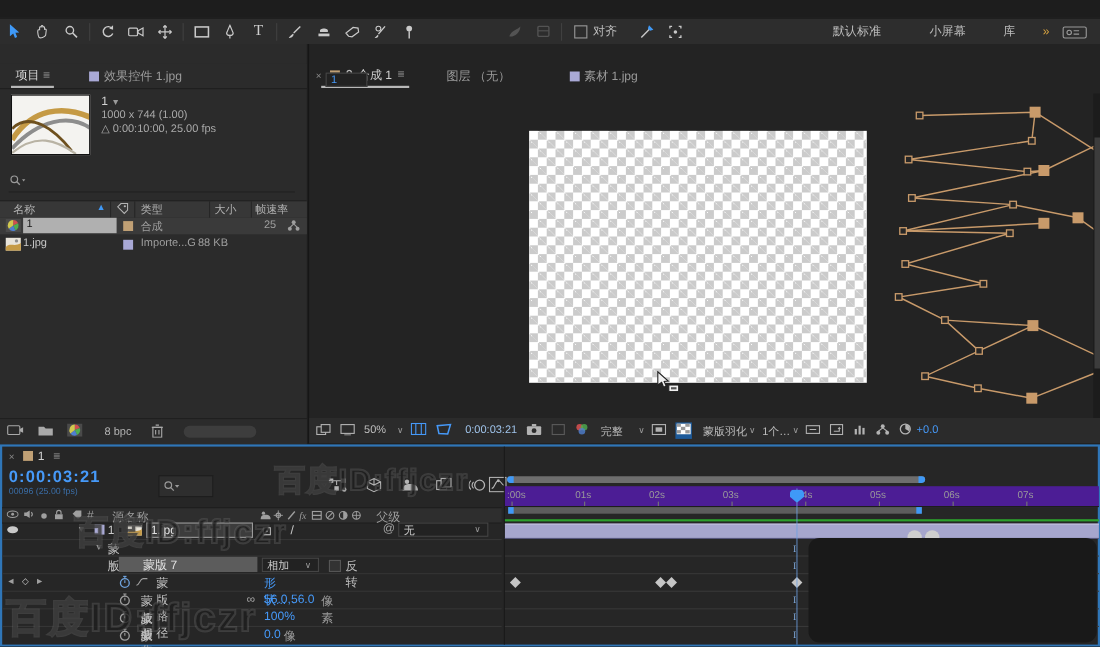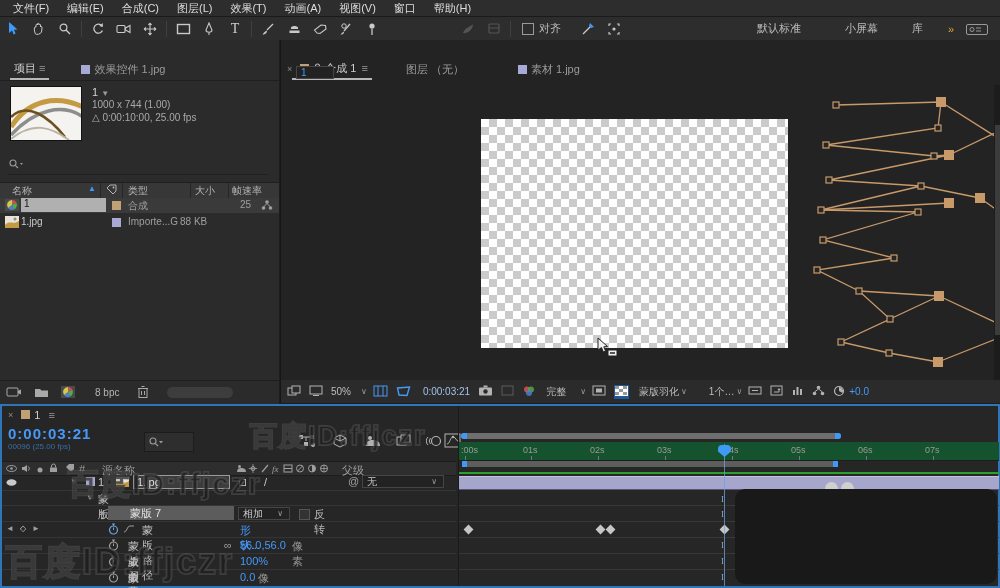--- a/index.html
+++ b/index.html
@@ -66,31 +66,20 @@
   
   .wm{position:absolute;font-weight:bold;color:rgba(30,30,30,0.80);
       -webkit-text-stroke:2px rgba(120,120,120,0.30);letter-spacing:2px;pointer-events:none;}
   .hl-name{background:#5c5c5c;color:#e2e2e2;}
 </style>
 </head>
 <body>
 
 <div id="app">
 
-  <div id="menubar">
-    <span class="menu-item">文件(F)</span>
-    <span class="menu-item">编辑(E)</span>
-    <span class="menu-item">合成(C)</span>
-    <span class="menu-item">图层(L)</span>
-    <span class="menu-item">效果(T)</span>
-    <span class="menu-item">动画(A)</span>
-    <span class="menu-item">视图(V)</span>
-    <span class="menu-item">窗口</span>
-    <span class="menu-item">帮助(H)</span>
-  </div>
 
   <div id="toolbar">
     <span class="tool">
       <svg width="14" height="15">
           <path d="M3 1 L3 12 L6 9.5 L7.6 13.5 L9.6 12.6 L8 8.8 L11.5 8.5 Z" fill="#3f99f7"></path>
         </svg>
     </span>
     <span class="tool">
       <svg width="14" height="14">
           <path d="M3.5 12 C2 9 2 5 3 5 L4 5 L4 3 C4 2 5.5 2 5.5 3 L5.5 2 C5.5 1 7 1 7 2 L7 3 C7 2 8.5 2 8.5 3 L8.5 5 C9 4 10.5 4.5 10 6 L9.5 10 C9 12 4.5 13 3.5 12 Z" fill="none" stroke="#c9c9c9" stroke-width="1"></path>
@@ -468,21 +457,21 @@
             <rect width="13" height="10" fill="#fff"></rect>
             <rect x="0" y="0" width="4" height="3" fill="#999"></rect>
             <rect x="8" y="0" width="4" height="3" fill="#999"></rect>
             <rect x="4" y="3" width="4" height="3" fill="#999"></rect>
             <rect x="0" y="6" width="4" height="3" fill="#999"></rect>
             <rect x="8" y="6" width="4" height="3" fill="#999"></rect>
           </svg>
       </span>
       <span style="margin-left:6px;">蒙版羽化</span>
       <span class="chev">∨</span>
-      <span style="margin-left:20px;text-align:right;">1个…</span>
+      <span style="margin-left:4px;text-align:right;">1个…</span>
       <span class="chev">∨</span>
       <span class="vb-ico">
         <svg width="14" height="11">
             <rect x="1" y="2" width="12" height="7" fill="none" stroke="#b3b3b3"></rect>
             <line x1="4" y1="5.5" x2="10" y2="5.5" stroke="#b3b3b3"></line>
           </svg>
       </span>
       <span class="vb-ico">
         <svg width="13" height="11">
             <rect x="1" y="1" width="11" height="9" fill="none" stroke="#b3b3b3"></rect>
@@ -704,21 +693,21 @@
     <div class="tl-row-line" style="top:147px;"></div>
     <div class="tl-row-line" style="top:163px;"></div>
 
     <div class="abs" style="left:456px;top:0;width:540px;height:180px;border-left:1px solid #1a1a1a;">
 
       <div class="abs" style="left:2px;top:27px;width:380px;height:6px;background:#6e6e6e;border-radius:3px;">
         <span class="abs" style="left:0;top:0;width:6px;height:6px;background:#3f99f7;border-radius:3px 0 0 3px;"></span>
         <span class="abs" style="right:0;top:0;width:6px;height:6px;background:#3f99f7;border-radius:0 3px 3px 0;"></span>
       </div>
 
-      <div class="abs" style="left:0;top:36px;width:540px;height:18px;background:#14532d;border-bottom:1px solid #1d1d1d;">
+      <div class="abs" style="left:0;top:36px;width:540px;height:18px;background:#4c1d95;border-bottom:1px solid #1d1d1d;">
         <span class="ruler-lab" style="left:2px;">:00s</span>
           <span class="ruler-tick" style="left:6px;"></span>
         <span class="ruler-lab" style="left:64px;">01s</span>
           <span class="ruler-tick" style="left:72px;"></span>
         <span class="ruler-lab" style="left:131px;">02s</span>
           <span class="ruler-tick" style="left:139px;"></span>
         <span class="ruler-lab" style="left:198px;">03s</span>
           <span class="ruler-tick" style="left:206px;"></span>
         <span class="ruler-lab" style="left:265px;">04s</span>
           <span class="ruler-tick" style="left:273px;"></span>

